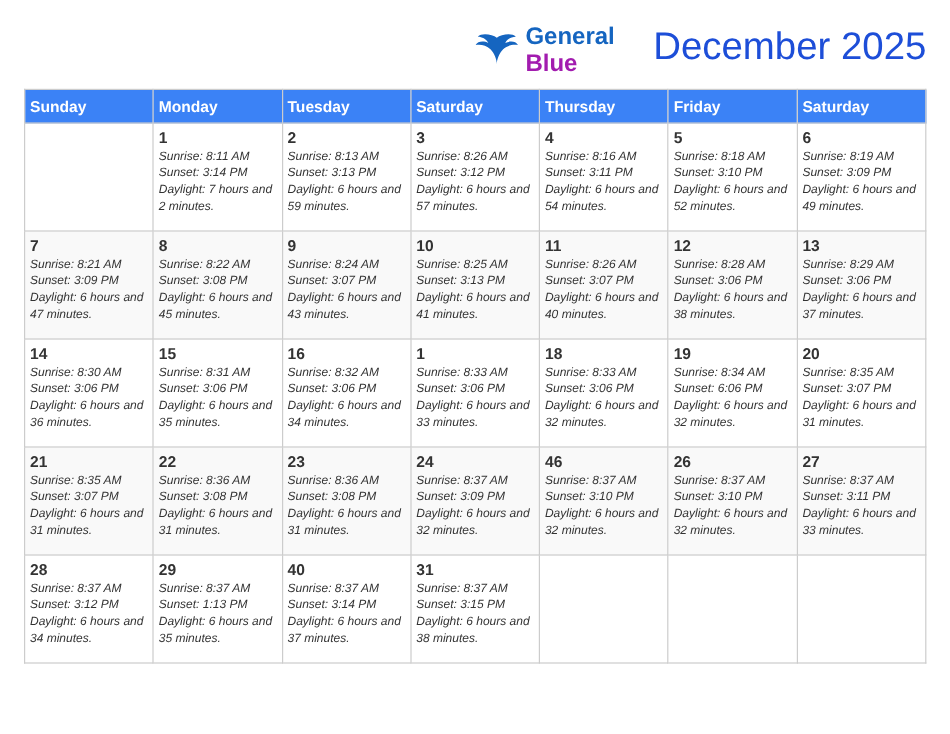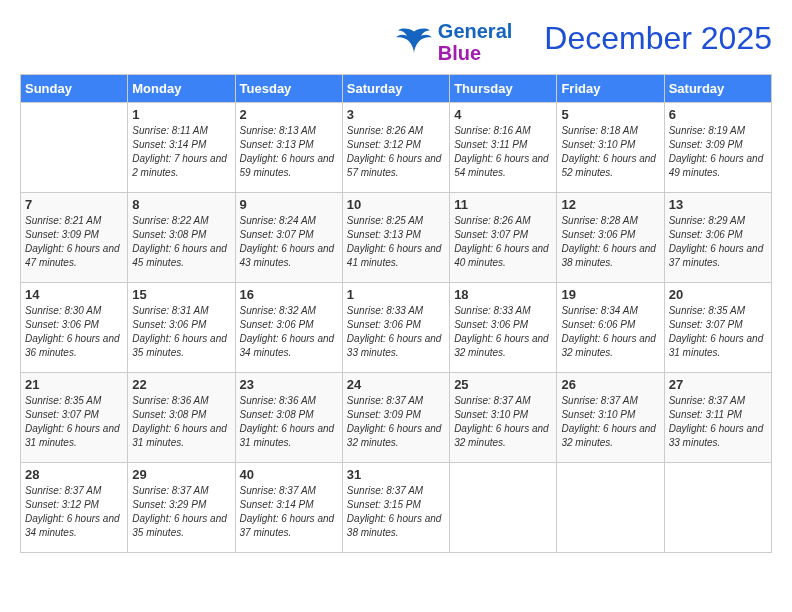--- a/index.html
+++ b/index.html
@@ -289,21 +289,21 @@
 and 31 minutes.</div>
         </td>
         <td>
           <span class="day-num">24</span>
           <div class="day-info">Sunrise: 8:37 AM
 Sunset: 3:09 PM
 Daylight: 6 hours
 and 32 minutes.</div>
         </td>
         <td>
-          <span class="day-num">25</span>
+          <span class="day-num">46</span>
           <div class="day-info">Sunrise: 8:37 AM
 Sunset: 3:10 PM
 Daylight: 6 hours
 and 32 minutes.</div>
         </td>
         <td>
           <span class="day-num">26</span>
           <div class="day-info">Sunrise: 8:37 AM
 Sunset: 3:10 PM
 Daylight: 6 hours
@@ -321,21 +321,21 @@
         <td>
           <span class="day-num">28</span>
           <div class="day-info">Sunrise: 8:37 AM
 Sunset: 3:12 PM
 Daylight: 6 hours
 and 34 minutes.</div>
         </td>
         <td>
           <span class="day-num">29</span>
           <div class="day-info">Sunrise: 8:37 AM
-Sunset: 3:29 PM
+Sunset: 1:13 PM
 Daylight: 6 hours
 and 35 minutes.</div>
         </td>
         <td>
           <span class="day-num">40</span>
           <div class="day-info">Sunrise: 8:37 AM
 Sunset: 3:14 PM
 Daylight: 6 hours
 and 37 minutes.</div>
         </td>

